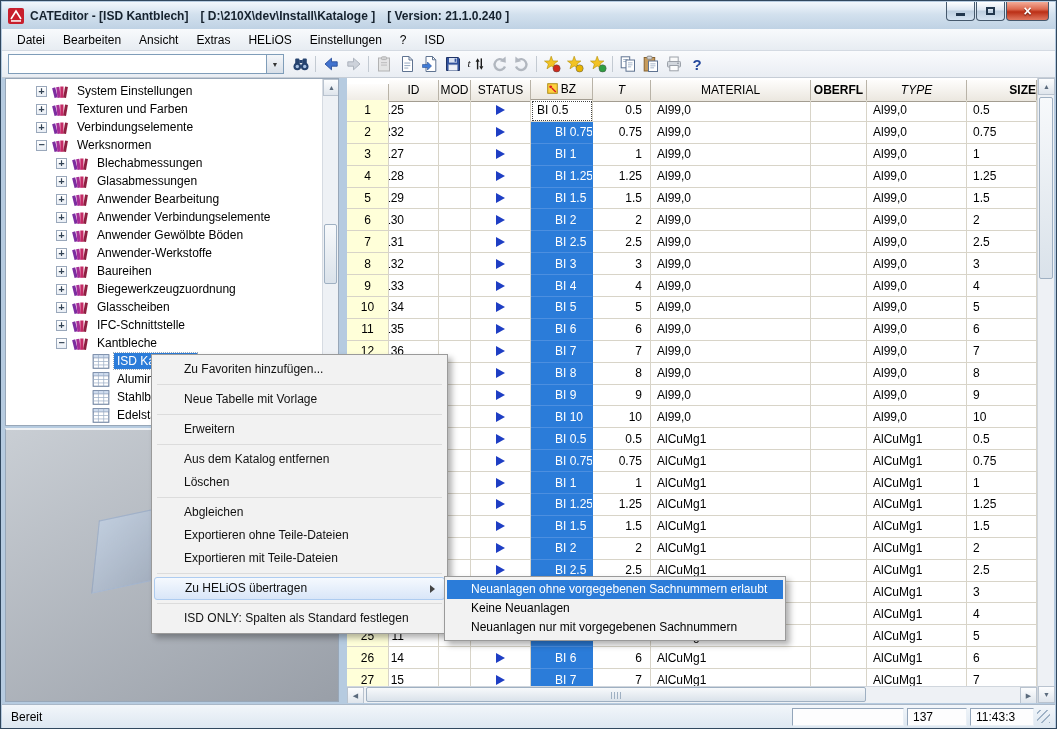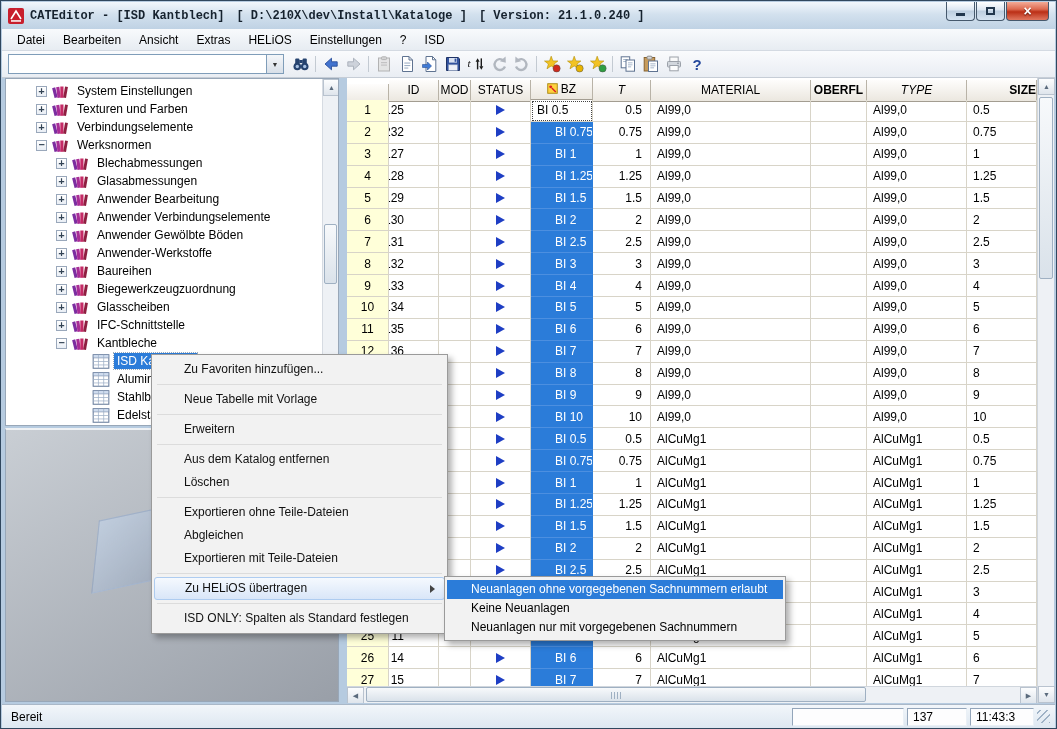--- a/index.html
+++ b/index.html
@@ -4,21 +4,21 @@
 <style>
   *{box-sizing:border-box;margin:0;padding:0;}
   html,body{width:1057px;height:729px;overflow:hidden;}
   body{position:relative;font-family:"Liberation Sans",sans-serif;font-size:12px;color:#000;background:#9fb4c9;}
   .window{position:absolute;inset:0;border:1px solid #30475e;background:#b6cbe0;}
 
   
   .titlebar{position:absolute;left:1px;top:1px;right:1px;height:27px;
     background:linear-gradient(#f2f7fc,#d3e1ee 45%,#bfd2e4);display:flex;align-items:center;padding:0 6px;gap:6px;}
   .app-icon svg{width:16px;height:16px;display:block;}
-  .title-text{font-weight:bold;color:#16222e;white-space:nowrap;overflow:hidden;font-family:Liberation Mono, monospace;}
+  .title-text{font-weight:bold;color:#16222e;white-space:nowrap;overflow:hidden;}
   .title-text span{margin-right:12px;}
   .win-buttons{margin-left:auto;display:flex;align-items:flex-start;height:27px;}
   .wbtn{height:19px;border:1px solid #46596d;border-top:none;border-radius:0 0 4px 4px;
     display:flex;align-items:center;justify-content:center;margin-left:1px;}
   .wbtn.min,.wbtn.max{width:29px;background:linear-gradient(#ffffff,#dae5f1 45%,#bccedf 50%,#d6e4f2);}
   .wbtn.close{width:43px;background:linear-gradient(#f4ab97,#dd6a50 40%,#bb2f16 55%,#e0775f);}
   .glyph-min{width:9px;height:3px;background:#22374d;margin-top:7px;}
   .glyph-max{width:9px;height:8px;border:2px solid #22374d;background:transparent;}
   .glyph-close::before{content:"\00d7";color:#fff;font-weight:bold;font-size:14px;line-height:14px;text-shadow:0 1px 1px #5a0e00;}
 
@@ -694,22 +694,22 @@
   <div class="context-menu" id="ctx">
       <div class="ctx-item"><span>Zu Favoriten hinzufügen...</span></div>
       <div class="ctx-sep"></div>
       <div class="ctx-item"><span>Neue Tabelle mit Vorlage</span></div>
       <div class="ctx-sep"></div>
       <div class="ctx-item"><span>Erweitern</span></div>
       <div class="ctx-sep"></div>
       <div class="ctx-item"><span>Aus dem Katalog entfernen</span></div>
       <div class="ctx-item"><span>Löschen</span></div>
       <div class="ctx-sep"></div>
+      <div class="ctx-item"><span>Abgleichen</span></div>
       <div class="ctx-item"><span>Exportieren ohne Teile-Dateien</span></div>
-      <div class="ctx-item"><span>Abgleichen</span></div>
       <div class="ctx-item"><span>Exportieren mit Teile-Dateien</span></div>
       <div class="ctx-sep"></div>
       <div class="ctx-item hl"><span>Zu HELiOS übertragen</span><span class="ctx-arrow"></span></div>
       <div class="ctx-sep"></div>
       <div class="ctx-item"><span>ISD ONLY: Spalten als Standard festlegen</span></div>
     </div>
   <div class="submenu" id="submenu">
       <div class="sub-item hl">Neuanlagen ohne vorgegebenen Sachnummern erlaubt</div>
       <div class="sub-item">Keine Neuanlagen</div>
       <div class="sub-item">Neuanlagen nur mit vorgegebenen Sachnummern</div>

